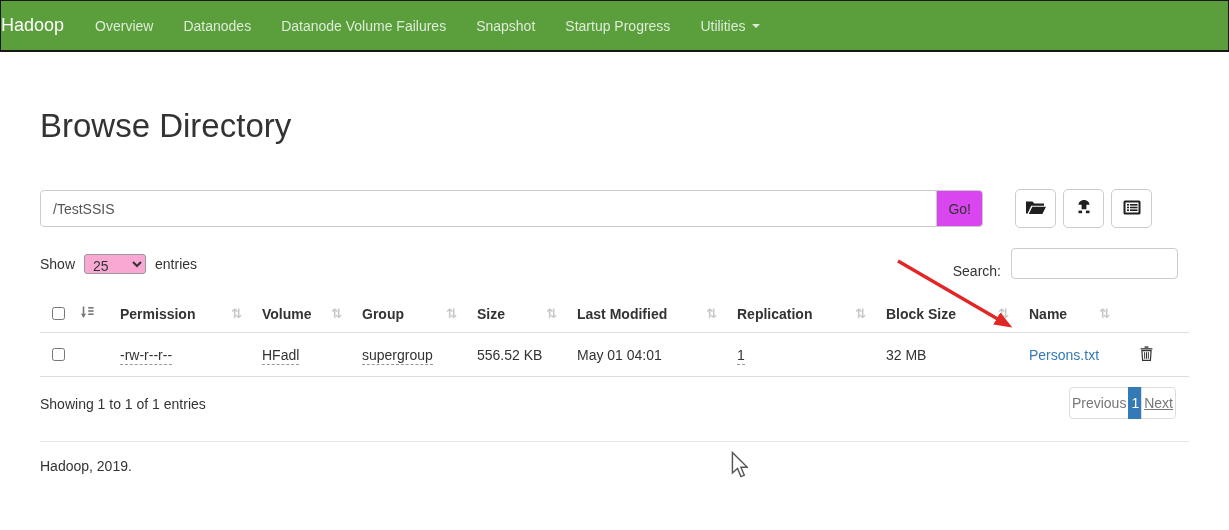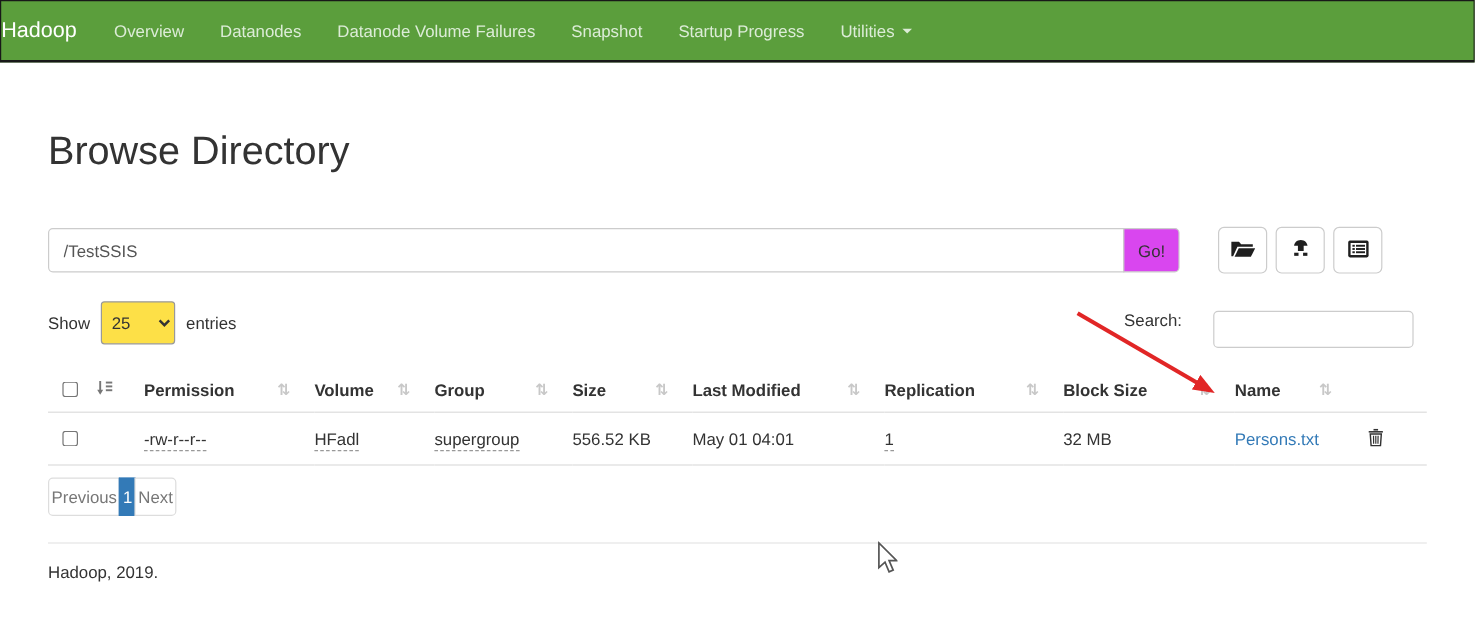--- a/index.html
+++ b/index.html
@@ -38,24 +38,24 @@
   }
   .icon-btns { margin-left:32px; display:flex; gap:7px; }
   .icon-btn {
     width:41px; height:39px; background:#fff; border:1px solid #ccc;
     border-radius:5px; display:flex; align-items:center; justify-content:center; cursor:pointer;
   }
   
   .controls-row { margin-top:20px; display:flex; justify-content:space-between; align-items:center; }
   .show-group { display:flex; align-items:center; gap:9px; }
   .len-select {
-    width:62px; height:36px; border:1px solid #999; border-radius:3px;
-    font-size:14px; color:#333; background:#fde047; padding:2px 4px;
-  }
-  .search-group { display:flex; align-items:flex-start; gap:26px; margin-right:11px;margin-top:11px; }
+    width:62px; height:20px; border:1px solid #999; border-radius:3px;
+    font-size:14px; color:#333; background:#f9a8d4; padding:2px 4px;
+  }
+  .search-group { display:flex; align-items:flex-end; gap:10px; margin-right:11px; }
   .search-input { width:167px; height:31px; border:1px solid #ccc; border-radius:4px; padding:4px 8px; outline:none; }
   
   table { width:100%; margin-top:16px; border-collapse:collapse; table-layout:fixed; }
   th { text-align:left; font-weight:bold; font-size:14px; color:#333;
        padding:9px 0; border-bottom:1px solid #ddd; }
   th .th-flex { display:flex; justify-content:space-between; align-items:center; padding-right:20px; }
   .sort-both { color:#c8c8c8; font-size:13px; font-weight:bold; cursor:pointer; }
   td { padding:12px 0; border-bottom:1px solid #ddd; font-size:14px; color:#333; }
   .cb-cell { padding-left:8px; }
   .tt { border-bottom:1px dashed #999; padding-bottom:1px; cursor:pointer; }
@@ -63,21 +63,21 @@
   .trash-btn { background:none; border:none; padding:0 0 0 10px; cursor:pointer; }
   
   .summary-row { margin-top:10px; display:flex; justify-content:space-between; align-items:flex-start; }
   .summary { padding-top:9px; }
   .pagination { display:flex; margin-right:13px; }
   .page-btn {
     padding:7px 2px; font-size:14px; background:#fff; color:#777;
     border:1px solid #ddd; margin-left:-1px; cursor:pointer;
   }
   .page-btn.first { border-radius:4px 0 0 4px; margin-left:0; }
-  .page-btn.last  { border-radius:0 4px 4px 0; }
+  .page-btn.last  { border-radius:0 4px 4px 0;text-decoration:underline; }
   .page-btn.active { background:#337ab7; border-color:#337ab7; color:#fff; }
   
   hr.footer-rule { border:0; border-top:1px solid #e5e5e5; margin:22px 0 0 0; }
   .footer-text { margin-top:16px; }
   
   .annot-layer { position:absolute; left:0; top:0; pointer-events:none; z-index:50; }
   .cursor { position:absolute; left:731px; top:451px; z-index:60; pointer-events:none; }
 </style>
 </head>
 <body>
@@ -255,20 +255,21 @@
                 <line x1="8.4" y1="6.2" x2="8.3" y2="12.8" stroke="#333" stroke-width="1"></line>
               </svg>
             </span>
           </button>
         </td>
       </tr>
     </tbody>
   </table>
 
   <div class="summary-row">
+    <div class="summary">Showing 1 to 1 of 1 entries</div>
     <div class="pagination">
       <button class="page-btn first">Previous</button>
       <button class="page-btn active">1</button>
       <button class="page-btn last">Next</button>
     </div>
   </div>
 
   <hr class="footer-rule">
   <div class="footer-text">Hadoop, 2019.</div>
 </div>

